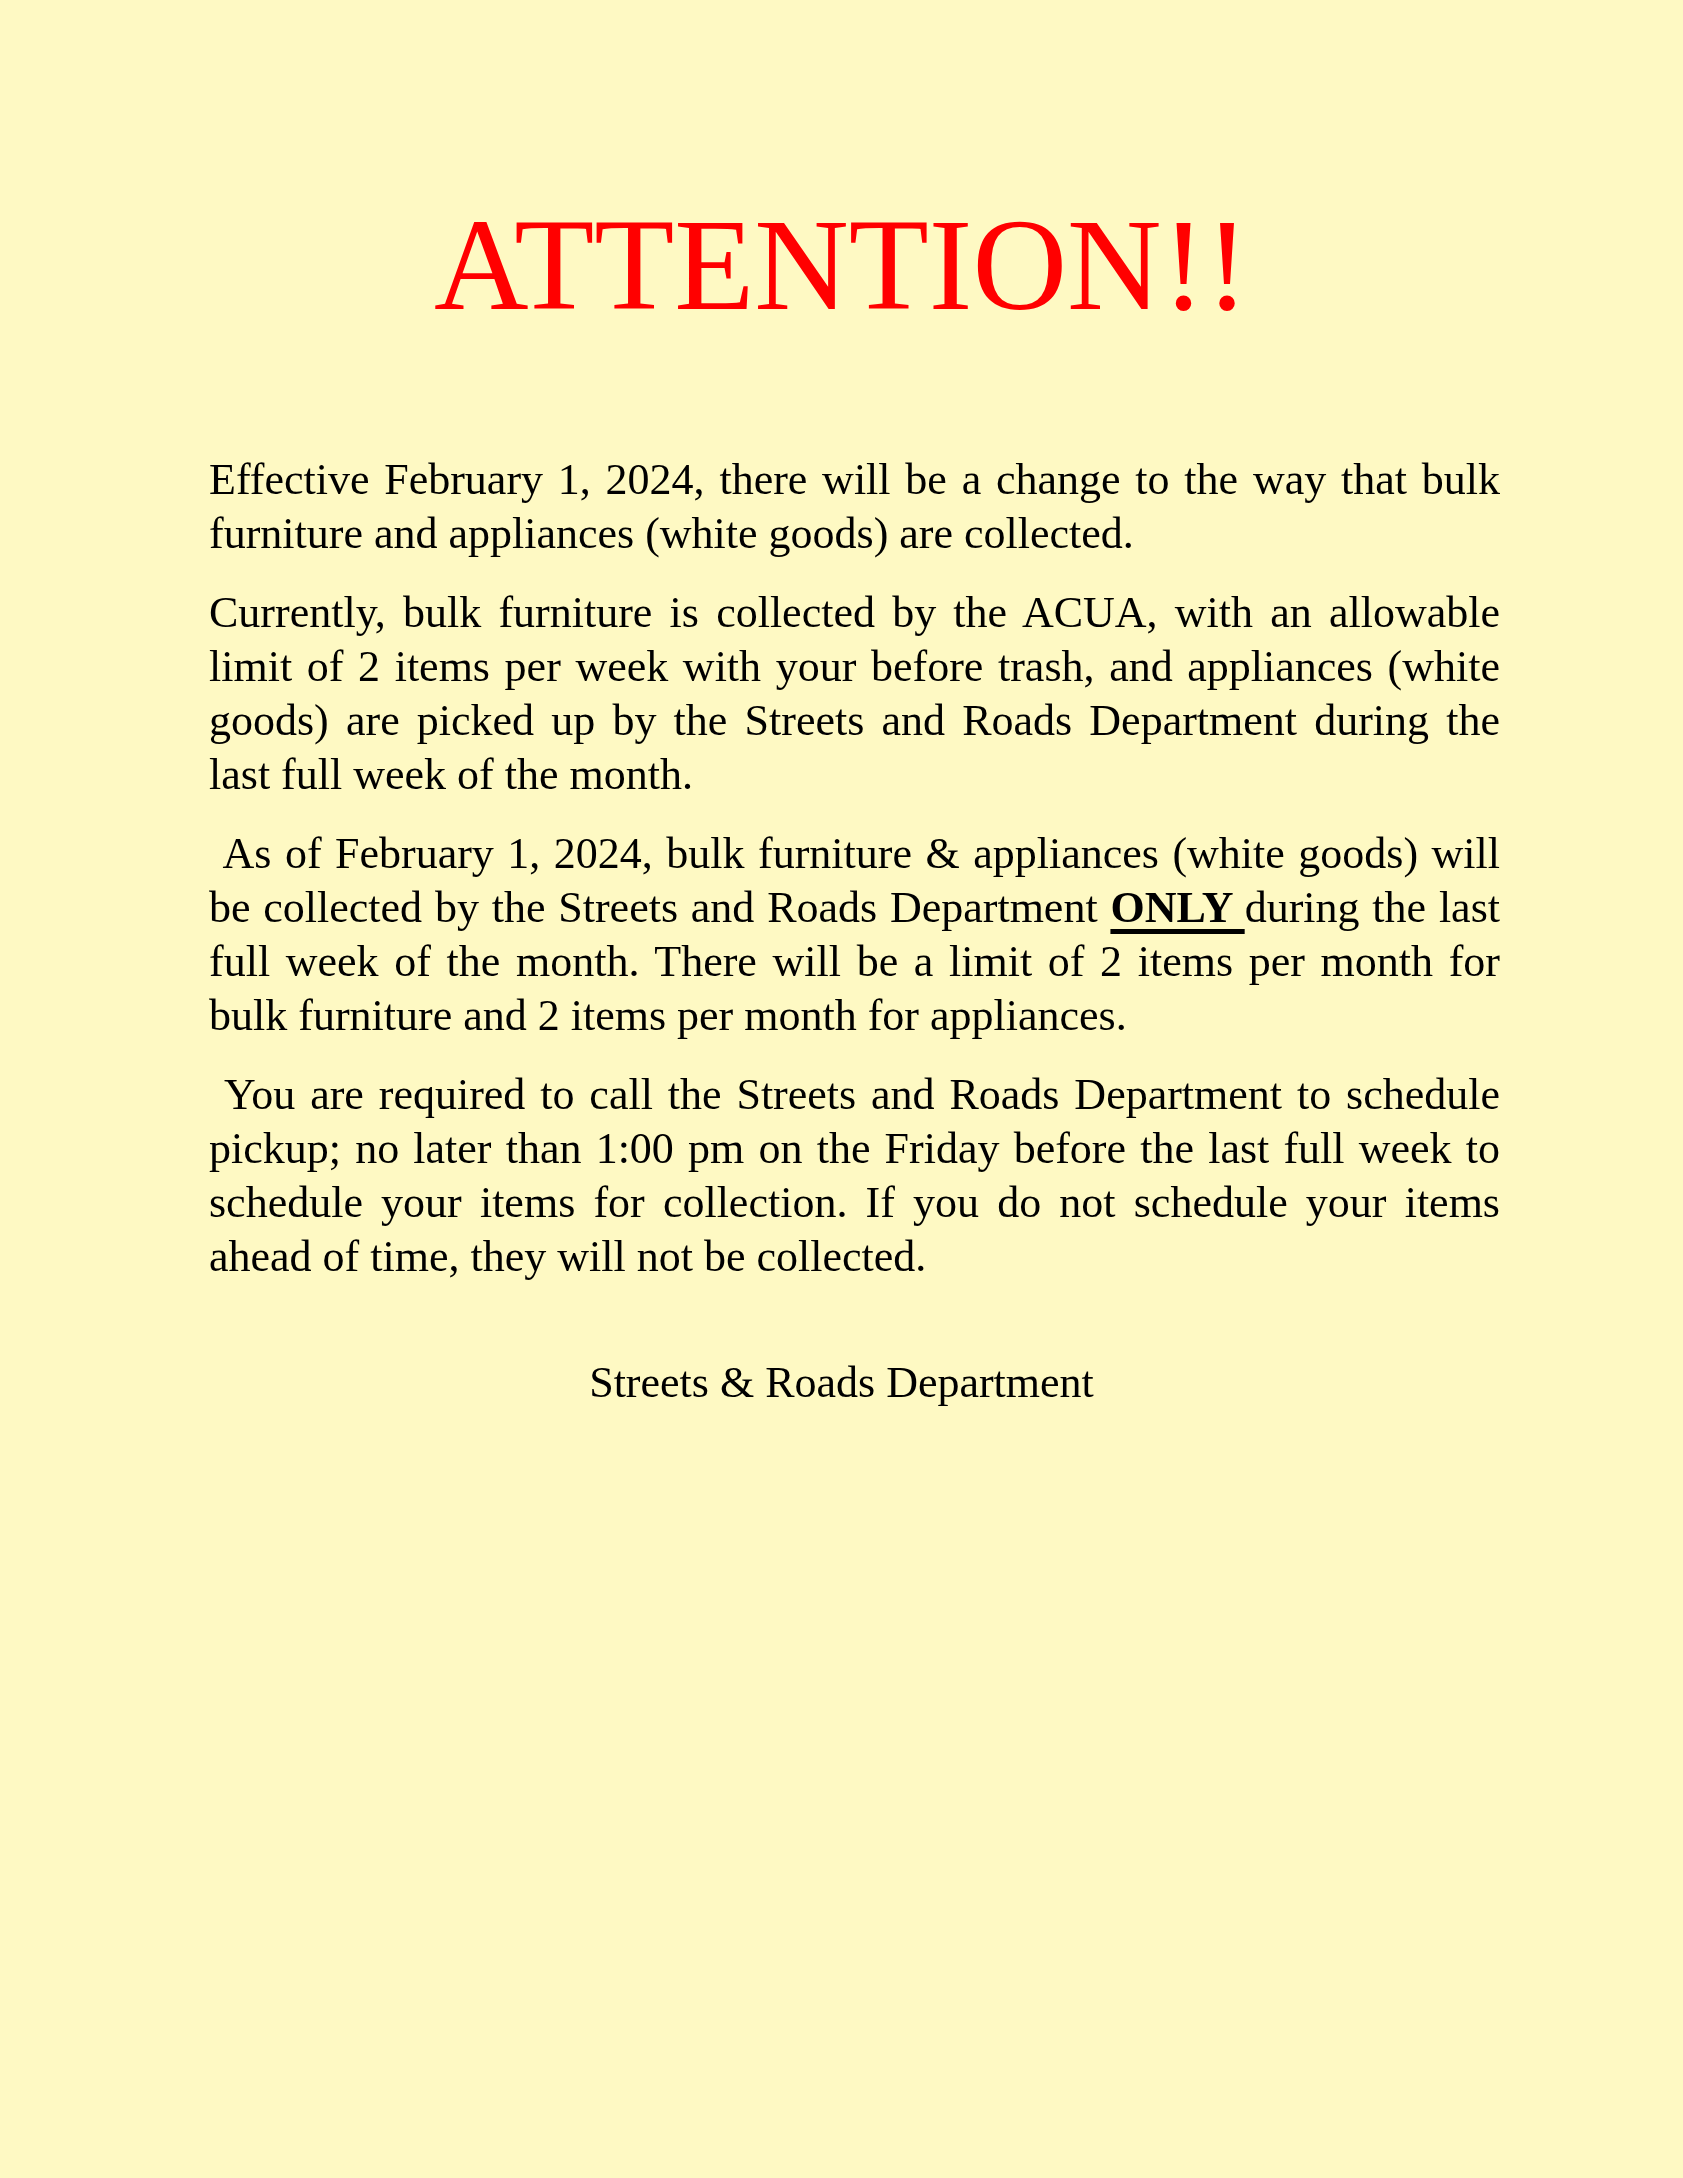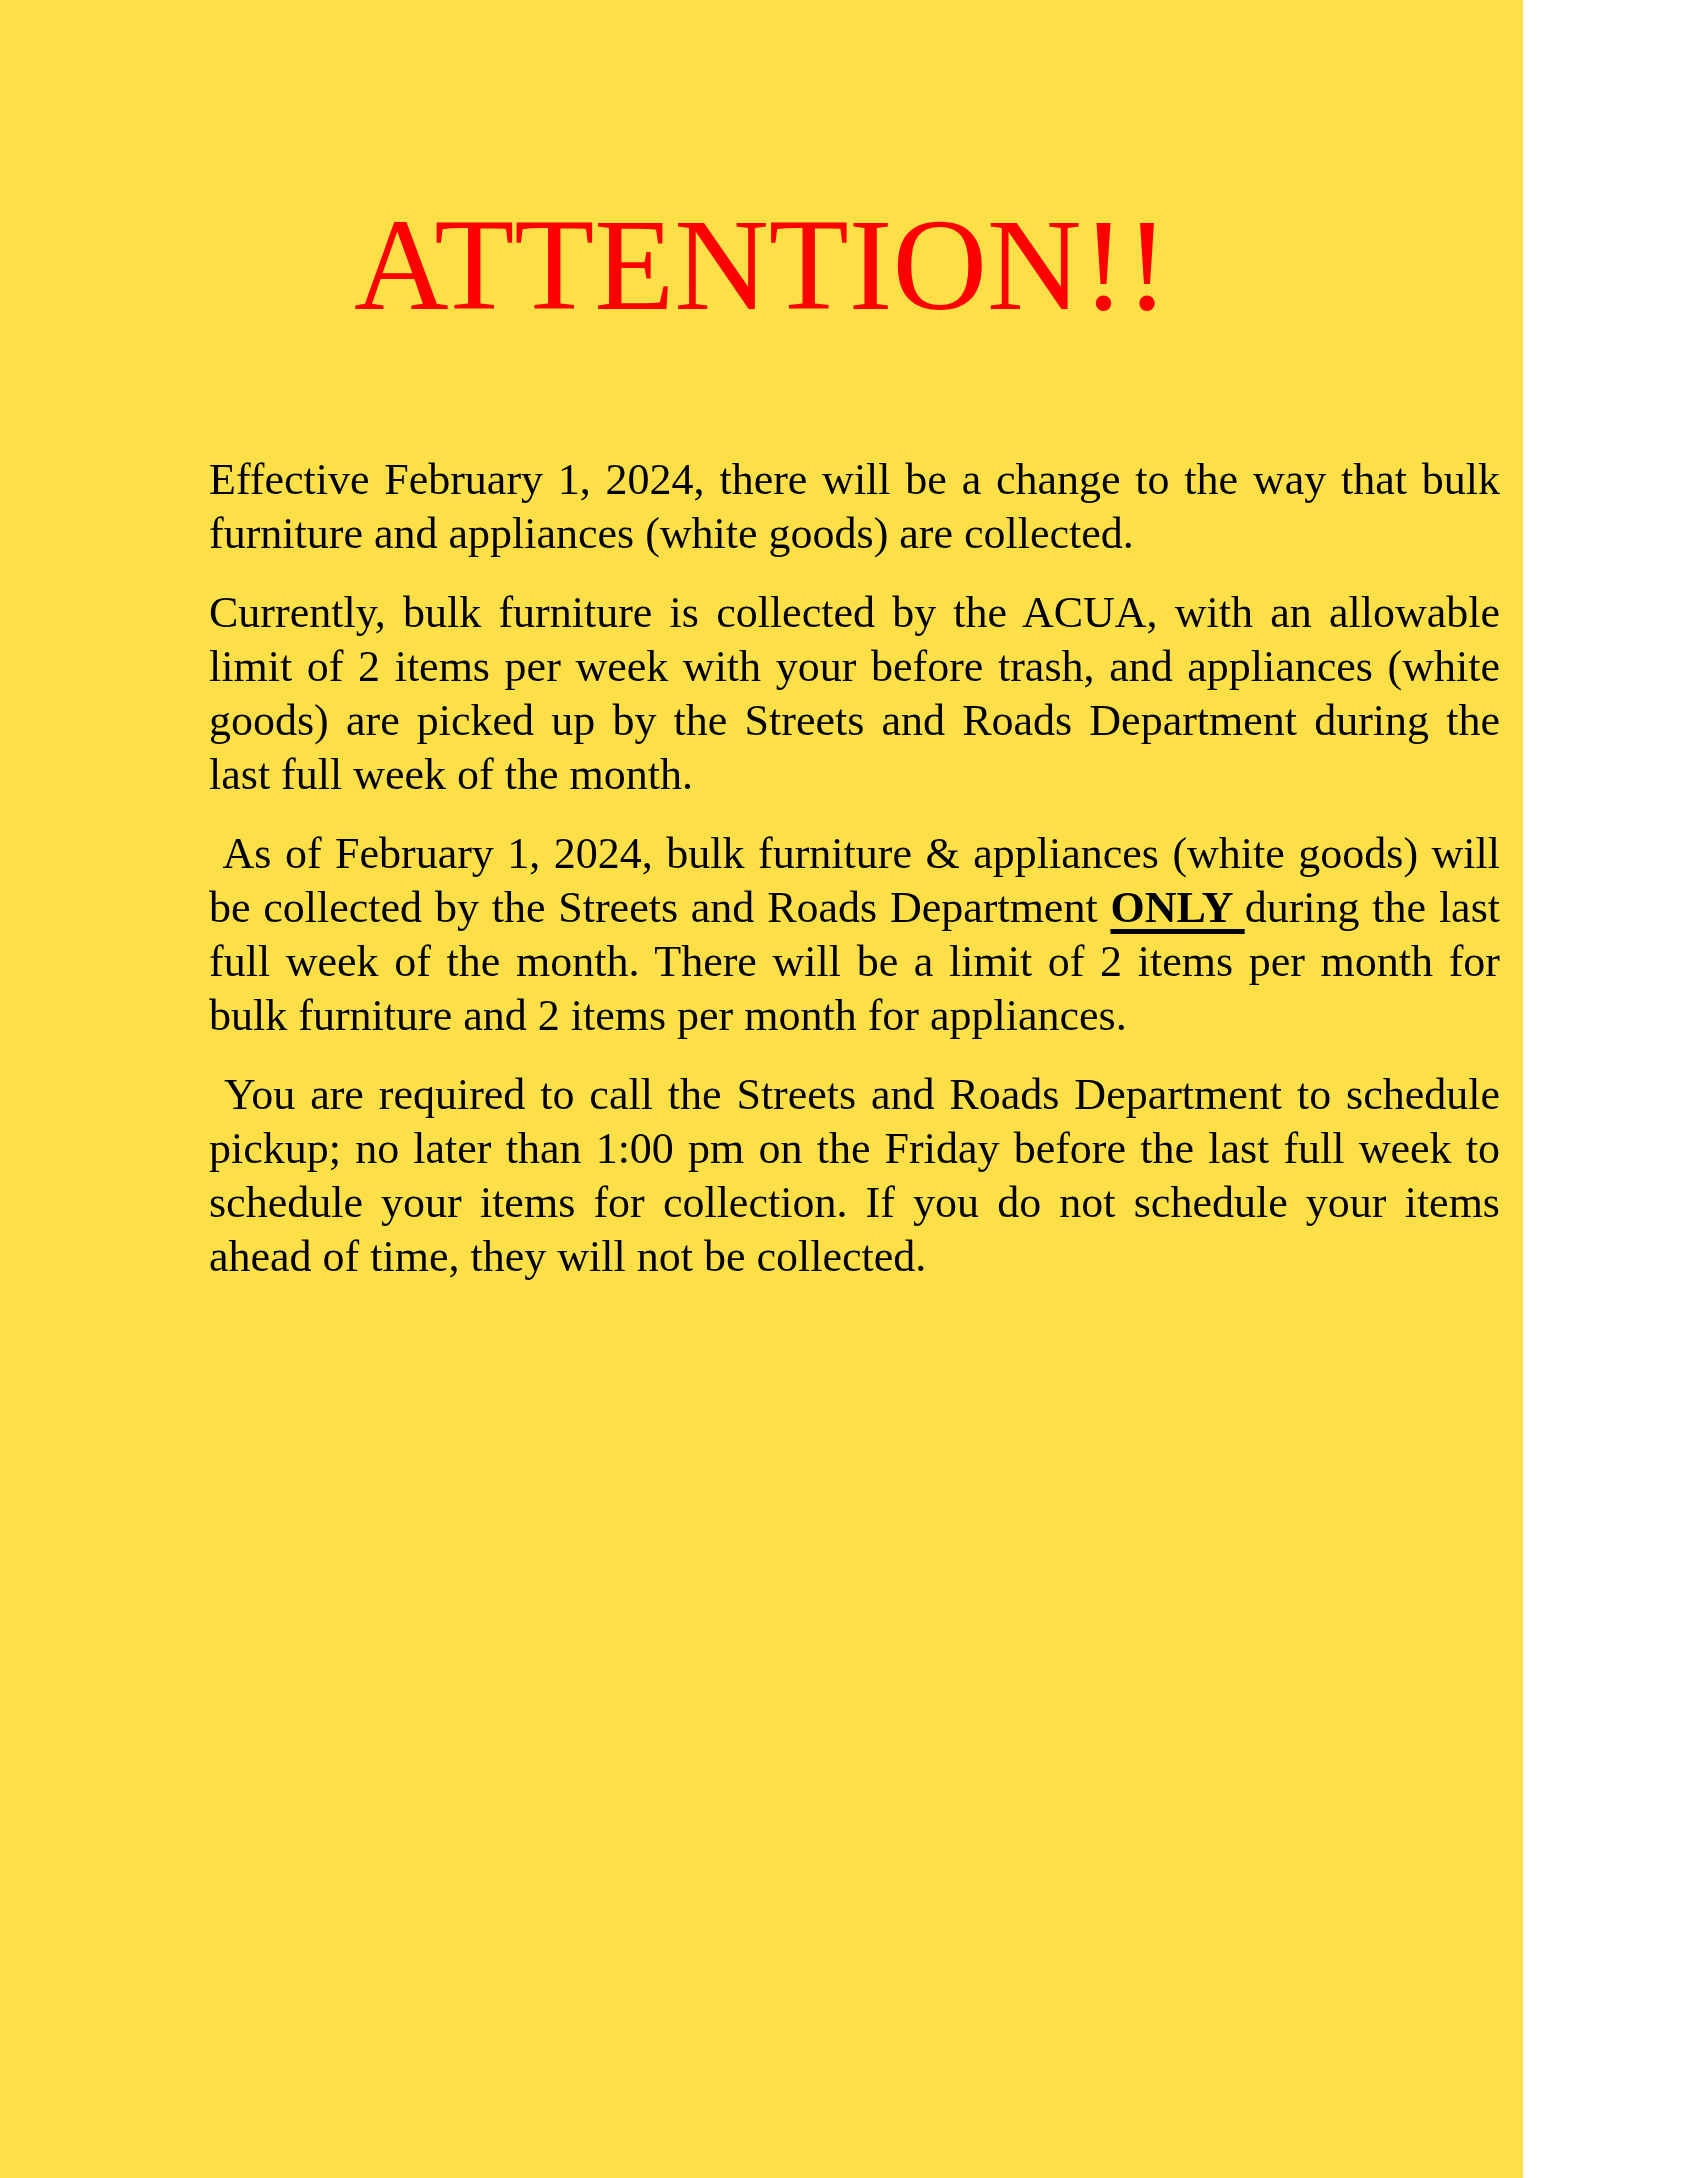--- a/index.html
+++ b/index.html
@@ -2,23 +2,23 @@
 <html><head>
 <meta charset="utf-8">
 <style>
   html, body {
     margin: 0;
     padding: 0;
     background: #ffffff;
   }
   .page {
     position: relative;
-    width: 1523px;
+    width: 1683px;
     height: 2178px;
-    background: #fde047;
+    background: #fef9c3;
     overflow: hidden;
     font-family: "Liberation Serif", "DejaVu Serif", serif;
     color: #000000;
   }
   .title {
     margin: 199px 0 123px 0;
     text-align: center;
     font-size: 131px;
     line-height: 1;
     font-weight: normal;
@@ -58,15 +58,16 @@
   <h1 class="title" style="color: rgb(255, 0, 0);">ATTENTION!!</h1>
 
   <div class="content">
       <p class="para"><span>Effective February 1, 2024, there will be a change to the way that bulk furniture and appliances (white goods) are collected.</span></p>
       <p class="para"><span>Currently, bulk furniture is collected by the ACUA, with an allowable limit of </span><span class="run-italic">2 items per week</span><span> with your before trash, and appliances (white goods) are picked up by the Streets and Roads Department during the last full week of the month.</span></p>
       <p class="para"><span> As of February 1, 2024, bulk furniture &amp; appliances (white goods) will be collected by the Streets and Roads Department </span><span class="run-bold-underline">ONLY </span><span>during the last full week of the month. There will be a limit of 2 items per month for bulk furniture and 2 items per month for appliances.</span></p>
       <p class="para"><span> You are required to call the Streets and Roads Department to schedule pickup; no later than 1:00 pm on the Friday before the last full week to schedule your items for collection. If you do not schedule your items ahead of time, they will </span><span class="run-bold">not</span><span> be collected.</span></p>
     </div>
 
   <div class="footer">
+    <p>Streets &amp; Roads Department</p>
   </div>
 </div>
 
 
 </body></html>

